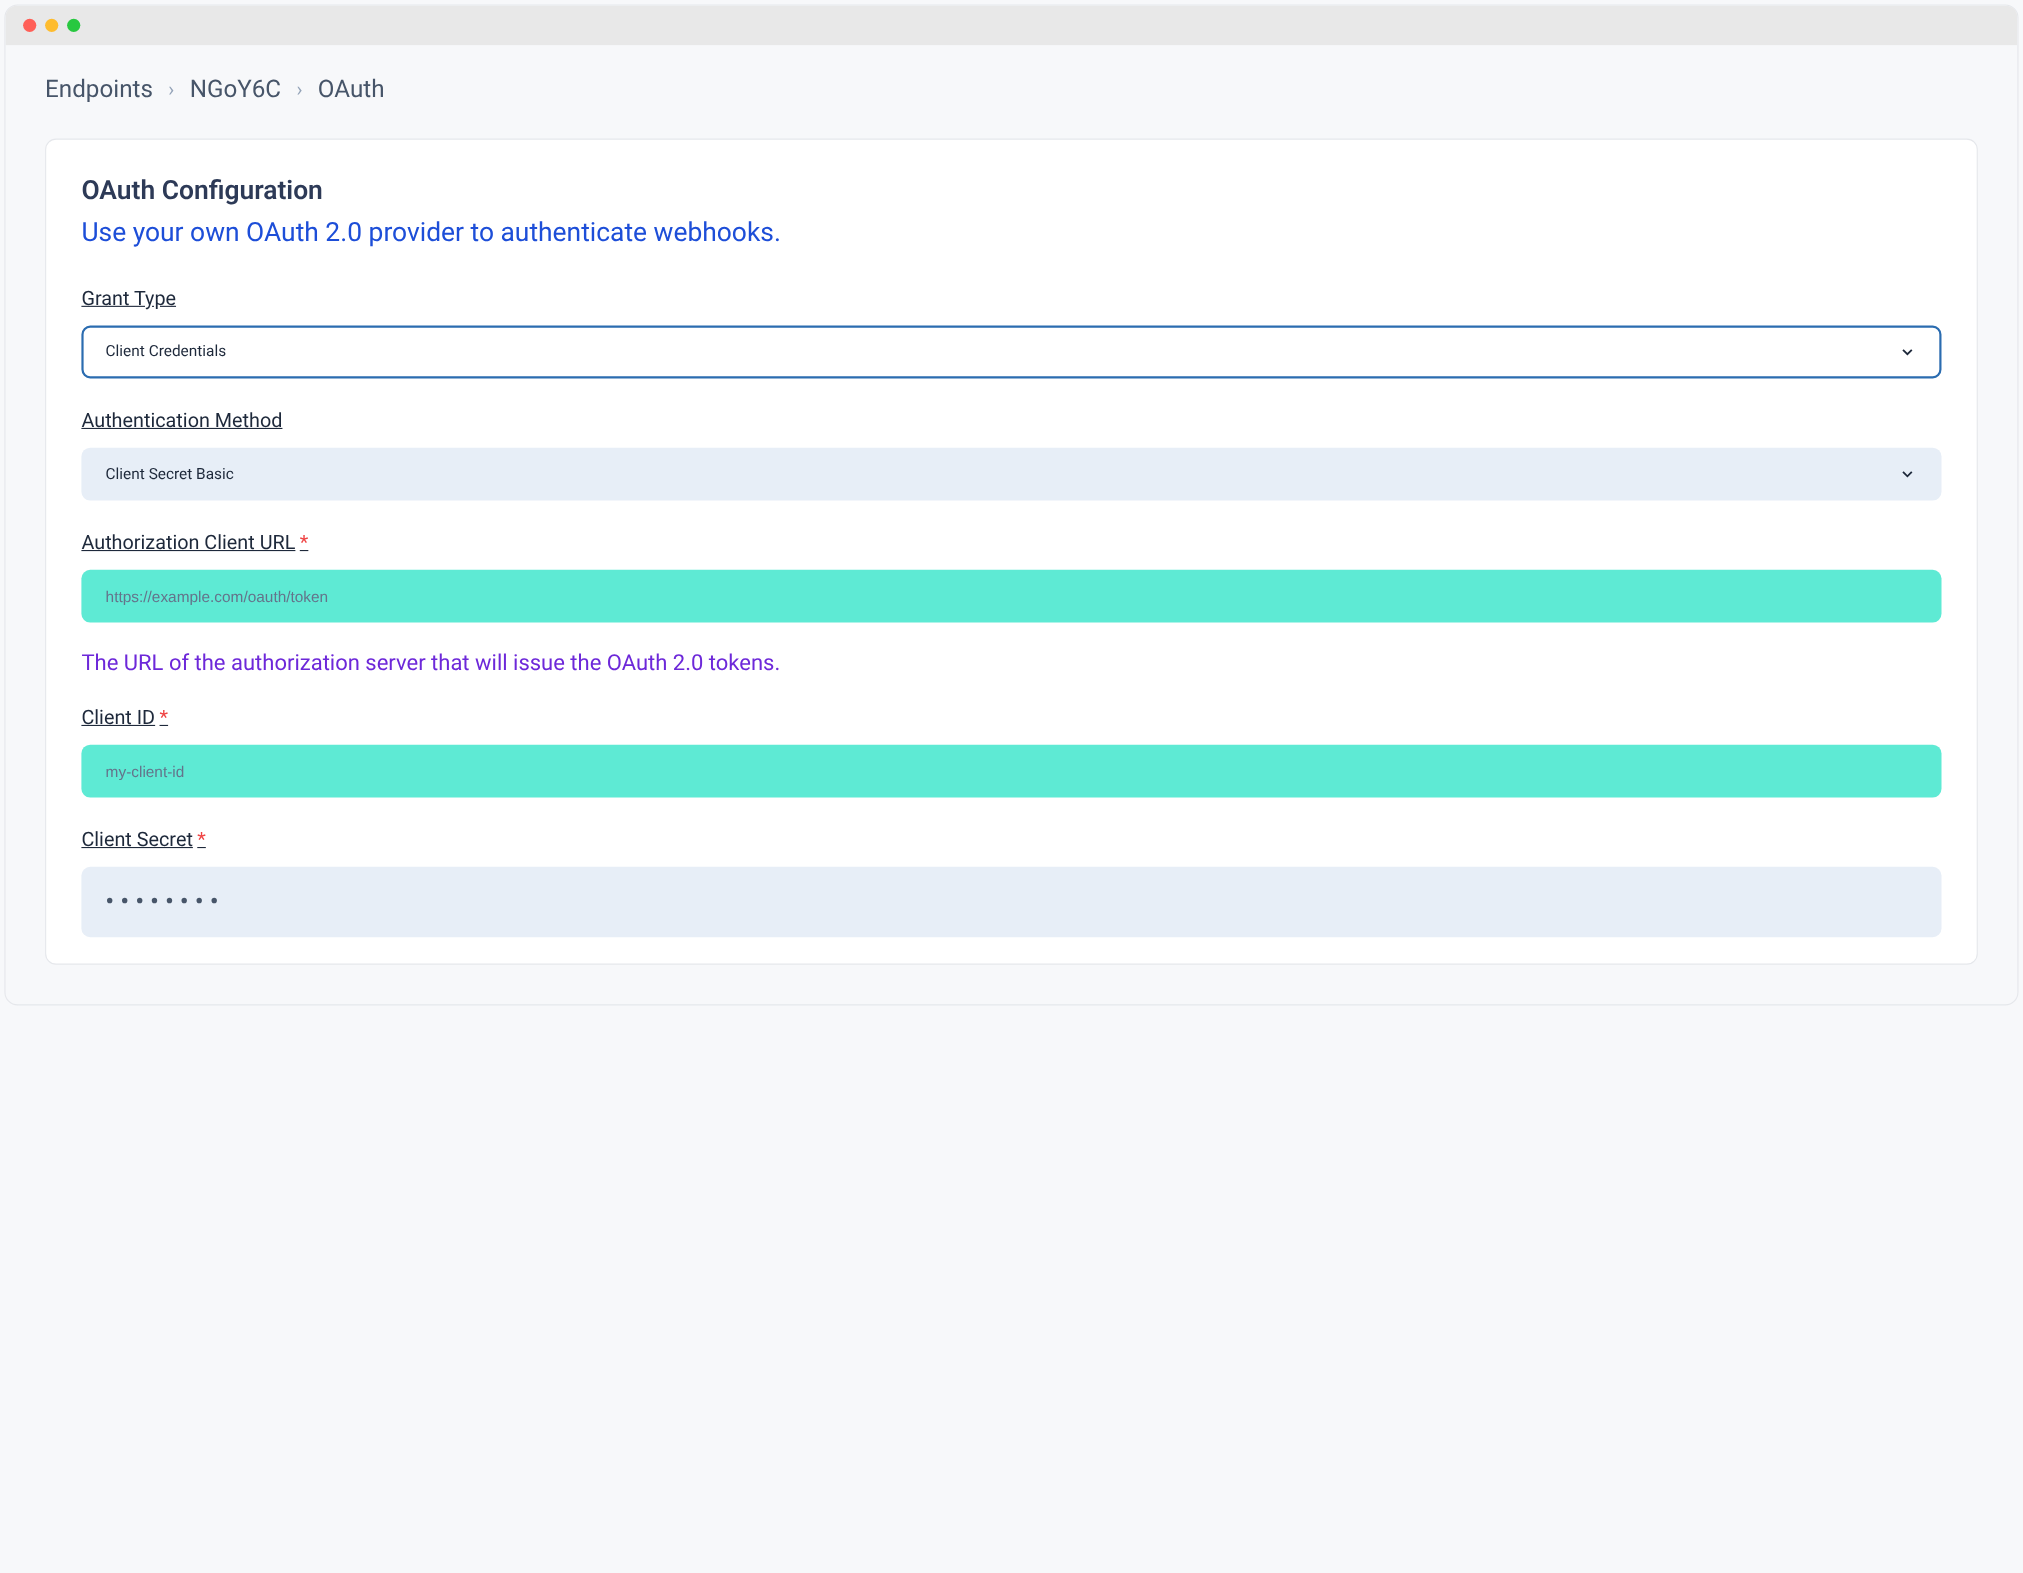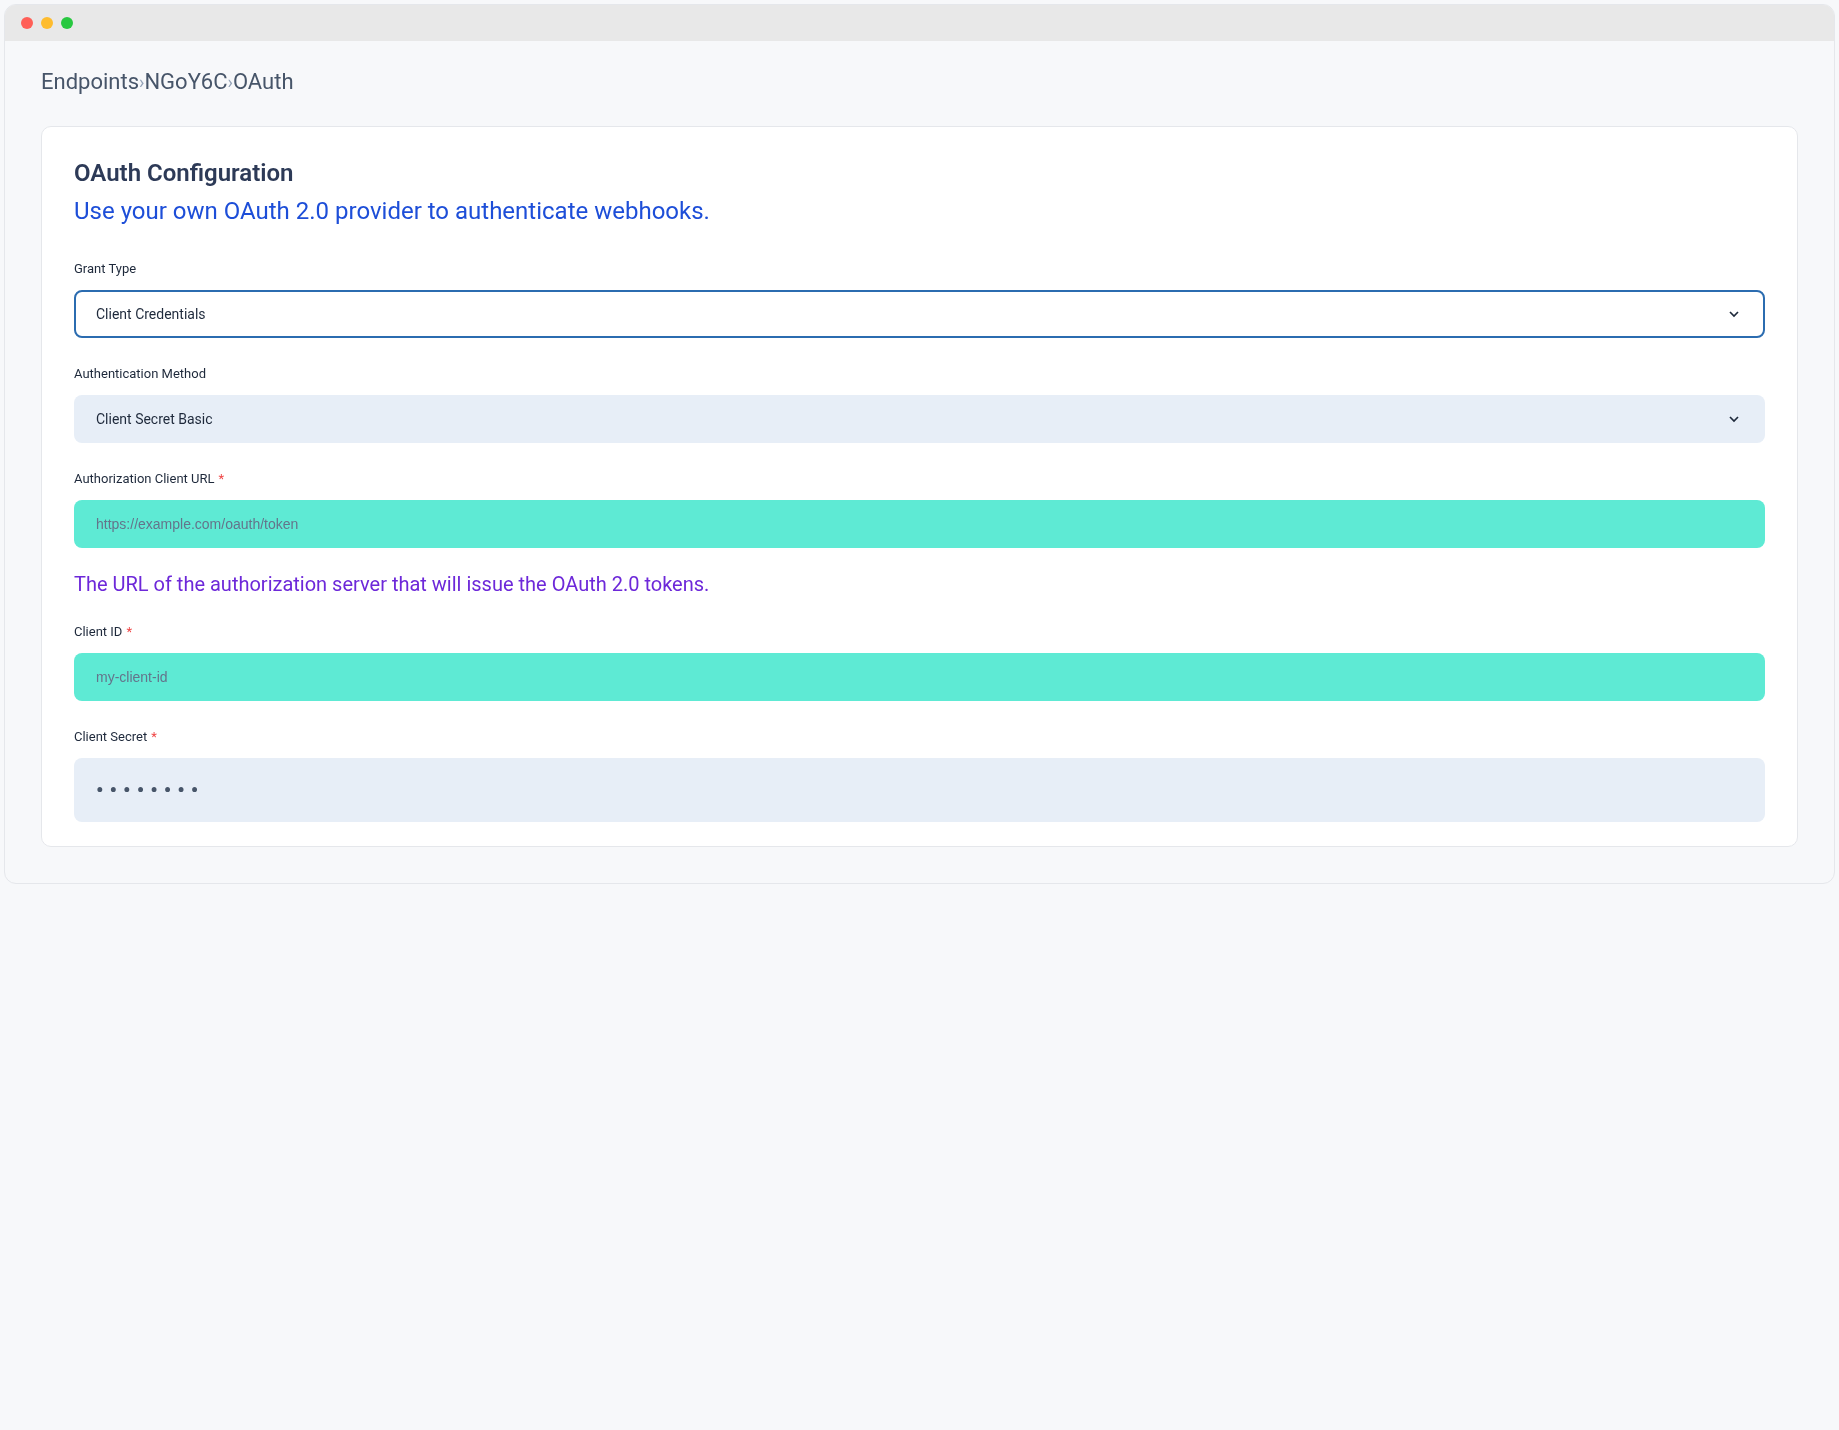--- a/index.html
+++ b/index.html
@@ -34,20 +34,21 @@
     }
     .tl-red { background: #ff5f57; }
     .tl-yellow { background: #febc2e; }
     .tl-green { background: #28c840; }
     .content {
       padding: 28px 36px 36px 36px;
     }
     .breadcrumb {
       display: flex;
       align-items: center;
+      gap: 14px;
       font-size: 22px;
       color: #475569;
       margin-bottom: 32px;
     }
     .breadcrumb .sep {
       color: #94a3b8;
       font-size: 18px;
     }
     .breadcrumb-item {
       color: #475569;
@@ -67,23 +68,24 @@
     .card-subtitle {
       font-size: 24px;
       color: #1d4ed8;
       margin-bottom: 36px;
     }
     .form-group {
       margin-bottom: 28px;
     }
     .form-label {
       display: block;
-      font-size: 13px;
+      font-size: 18px;
       color: #1e293b;
       margin-bottom: 14px;
+      text-decoration: underline;
     }
     .required {
       color: #ef4444;
       margin-left: 4px;
     }
     .select-field, .input-field {
       width: 100%;
       font-size: 14px;
       padding: 16px 22px;
       border-radius: 8px;

